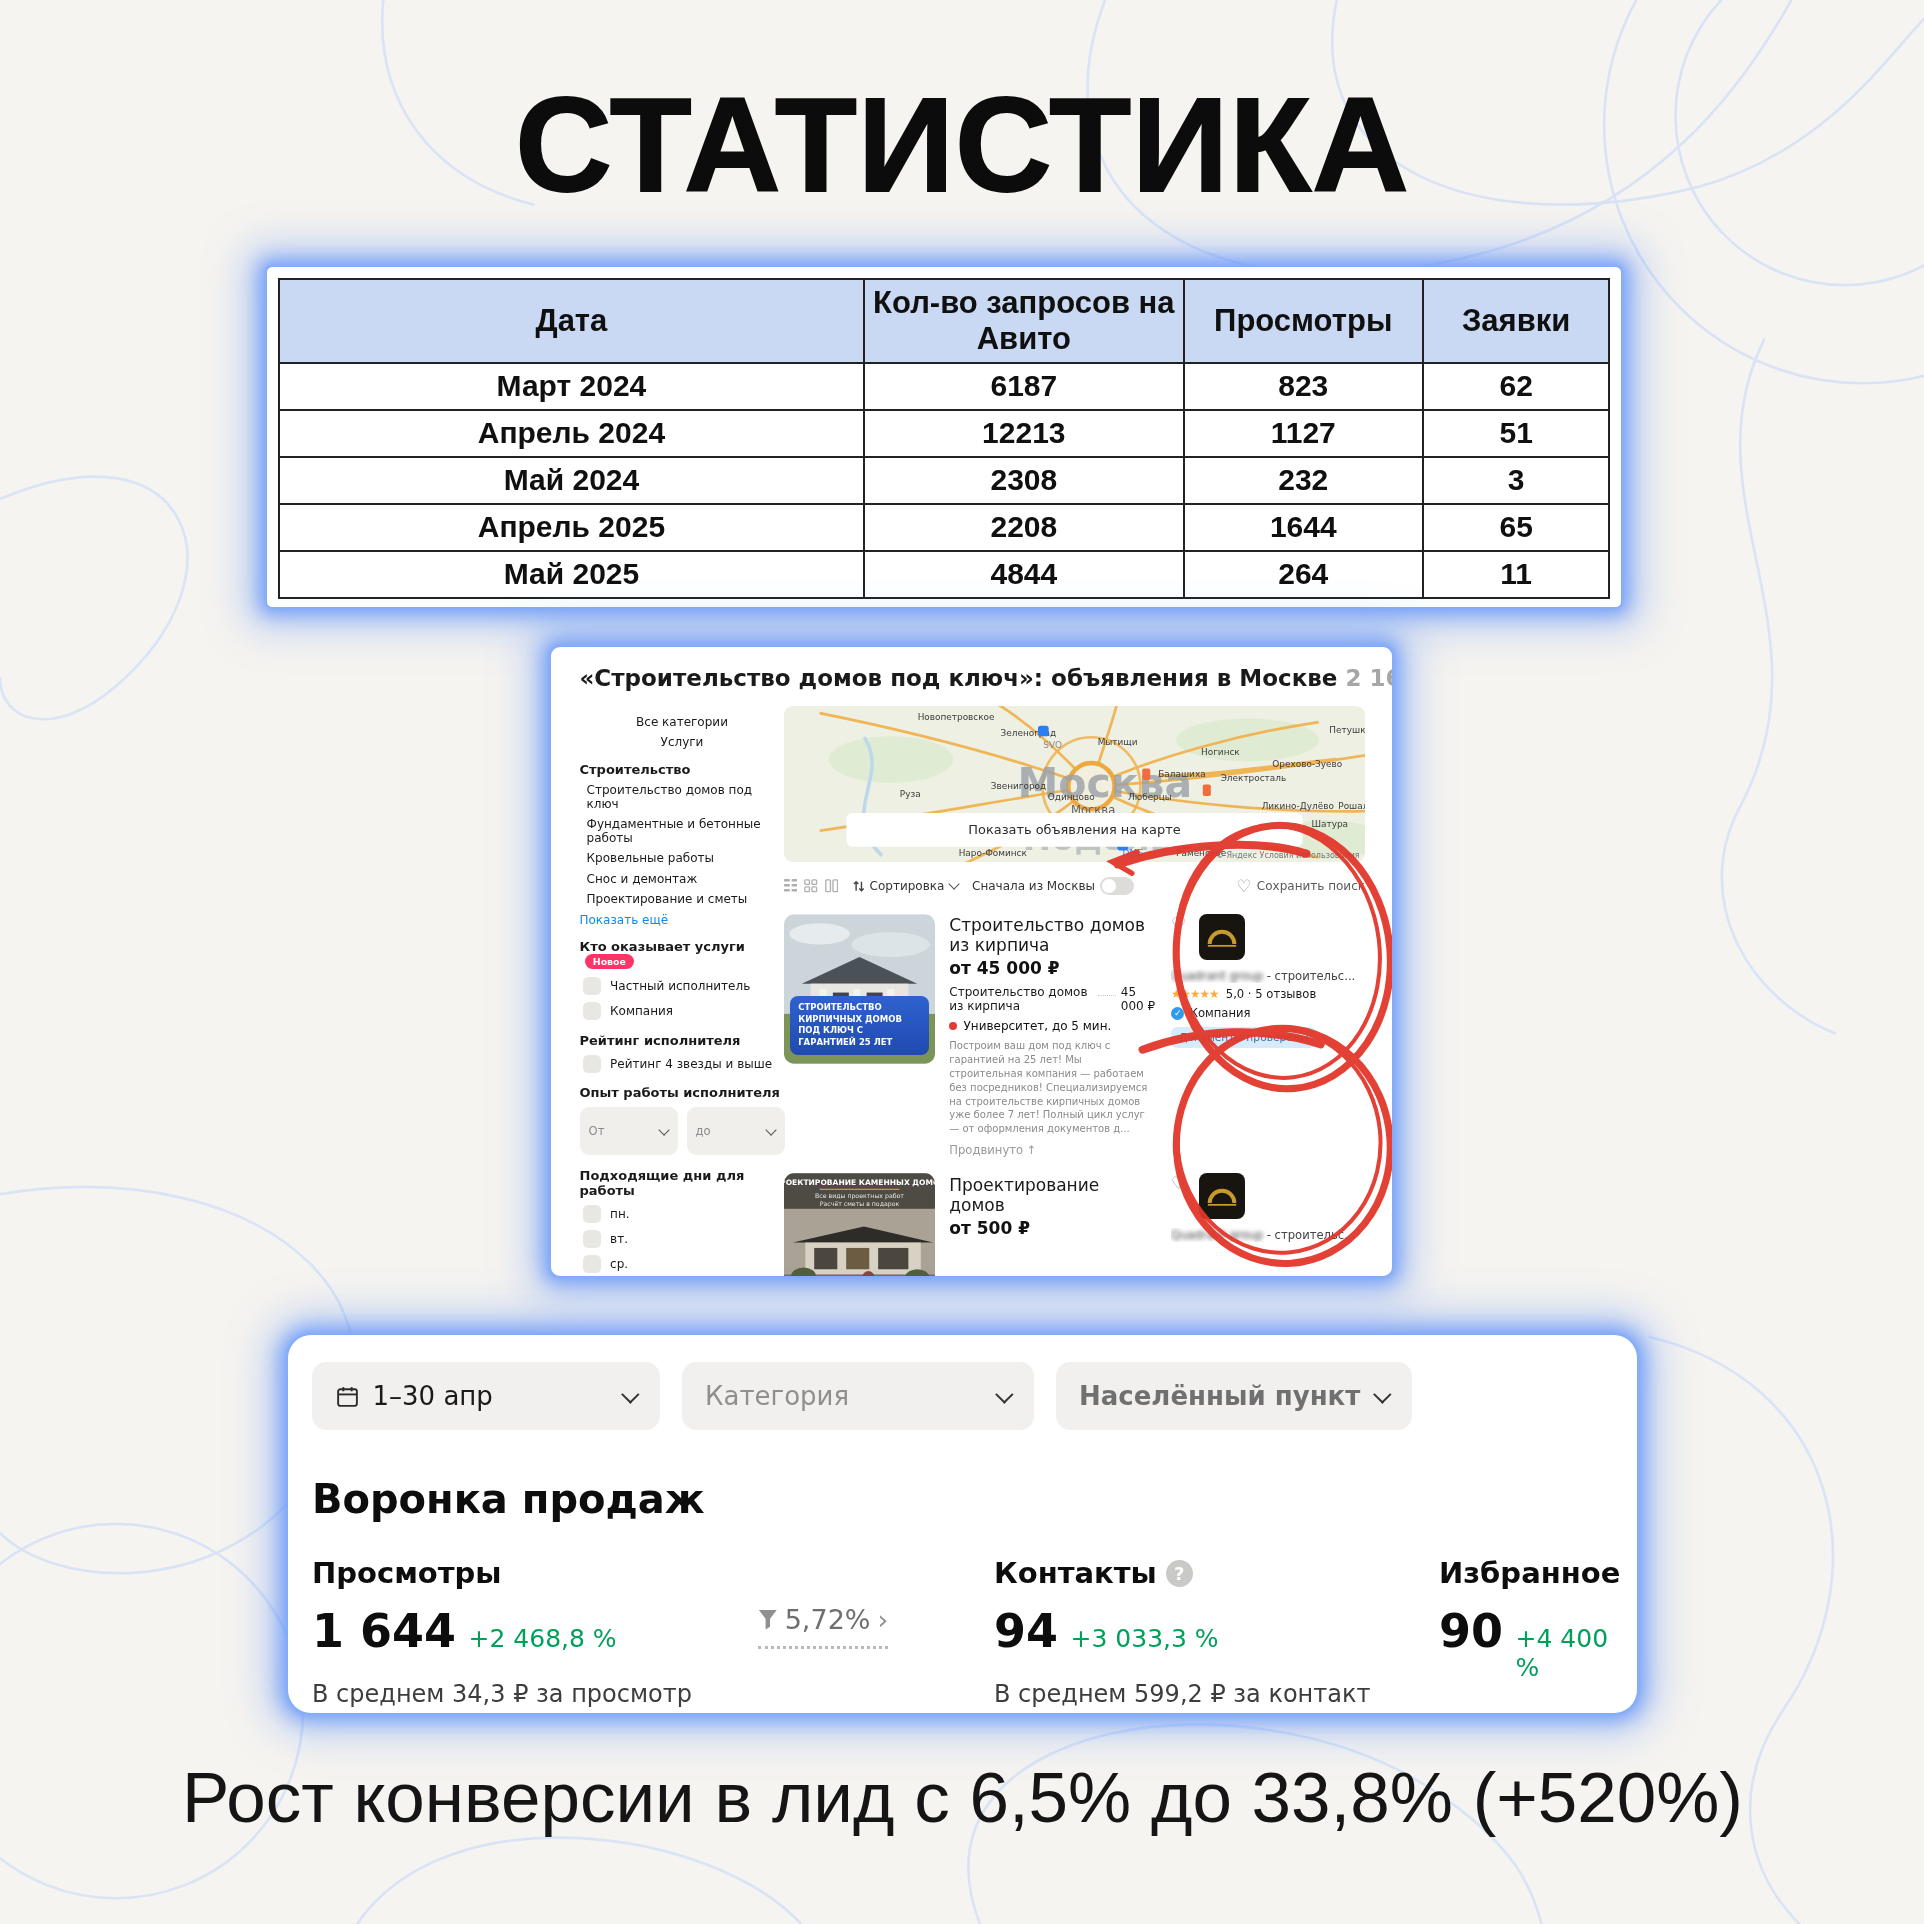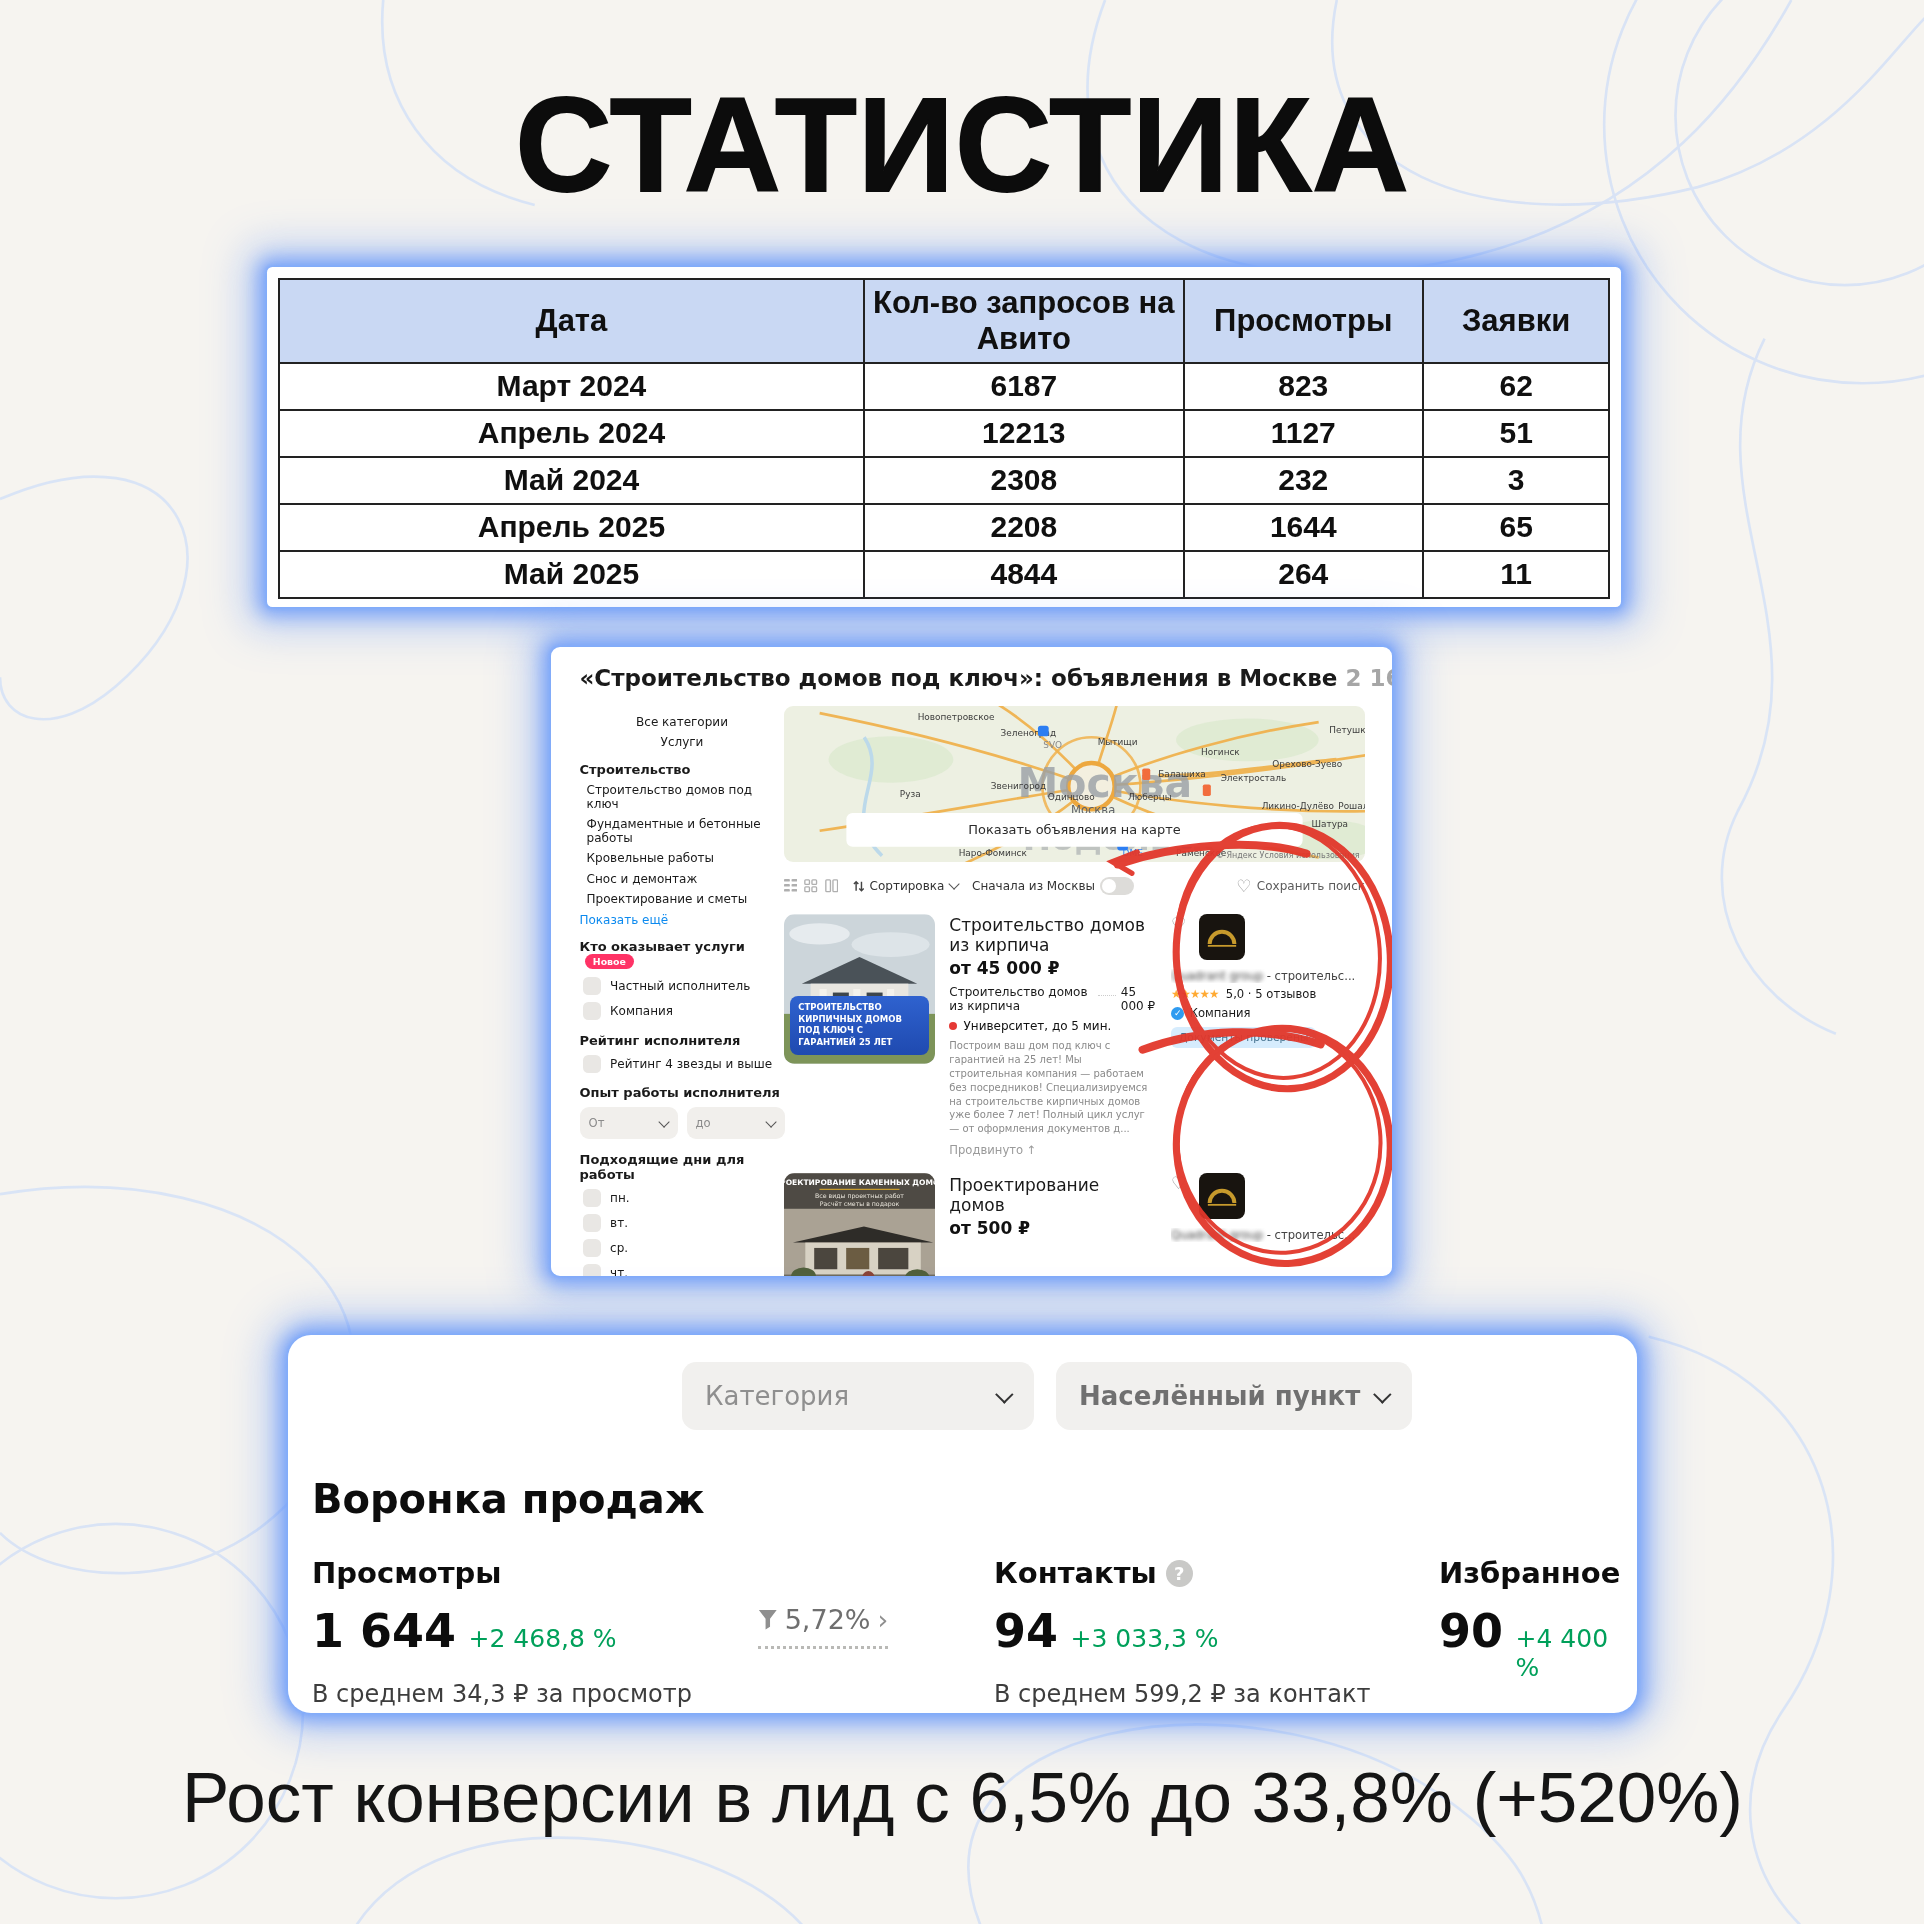--- a/index.html
+++ b/index.html
@@ -31,21 +31,21 @@
   .av-sidebar{position:absolute;left:28.5px;top:62px;width:205px;font-size:12px;color:#1a1a1a;}
   .sb-link{margin:6.2px 0;cursor:pointer;text-align:center;}
   .sb-head{font-weight:bold;font-size:13px;margin:12.5px 0 6.2px;}
   .sb-sub{margin:6.2px 0 6.2px 7.1px;}
   .sb-more{color:#0c8aef;margin:7.1px 0 1.8px;}
   .sb-check{display:flex;align-items:center;gap:9px;margin:7.1px 0 7.1px 3.6px;}
   .box{width:18px;height:18px;border-radius:5.3px;background:#e9e7e4;flex:0 0 auto;}
   .badge-new{display:inline-block;background:#ff3366;color:#fff;font-size:9.4px;font-weight:bold;
     border-radius:9px;padding:1.8px 8px;margin-left:5.3px;vertical-align:1.8px;}
   .dd-row{display:flex;gap:9px;margin:7.1px 0;}
-  .dd{flex:1;height:32px;background:#f1efec;border-radius:9px;display:flex;align-items:center;
+  .dd{flex:1;height:48px;background:#f1efec;border-radius:9px;display:flex;align-items:center;
     justify-content:space-between;padding:0 9px;color:#8b8b8b;font-size:11.6px;}
   .chev{width:7.1px;height:7.1px;border-right:1.8px solid #555;border-bottom:1.8px solid #555;
     transform:rotate(45deg);margin-top:-3.6px;flex:0 0 auto;}
   .av-main{position:absolute;left:233px;top:59px;width:581px;}
   .av-map{position:relative;width:581px;height:156px;border-radius:9px;overflow:hidden;}
   .av-toolbar{display:flex;align-items:center;gap:14.3px;margin-top:12.5px;font-size:12px;color:#333;height:23px;}
   .view-icons{display:flex;gap:7.1px;align-items:center;}
   .vicon{width:13.4px;height:13.4px;opacity:.55;}
   .sort{display:flex;align-items:center;gap:5.3px;font-weight:500;}
   .toggle{width:34px;height:18px;border-radius:9px;background:#dddcd9;position:relative;}
@@ -460,20 +460,32 @@
       <path d="M636 244 C 700 222 790 214 848 232" stroke-width="9"></path>
       <path d="M652 254 L 630 241 L 658 230" stroke-width="6"></path>
       <ellipse cx="822" cy="560" rx="120" ry="132" stroke-width="8" transform="rotate(-4 822 560)"></ellipse>
       <ellipse cx="817" cy="554" rx="114" ry="126" stroke-width="4.5" transform="rotate(-6 817 554)"></ellipse>
       <path d="M664 452 C 730 428 802 426 864 446" stroke-width="9"></path>
     </g>
   </svg>
 </div>
 
 <div class="panel glow dash-panel">
+  <div class="pill pill-date">
+    <svg width="25" height="25" viewBox="0 0 24 24">
+      <g fill="none" stroke="#2b2b2b" stroke-width="1.8">
+        <rect x="3" y="5" width="18" height="16" rx="2"></rect>
+        <line x1="3" y1="10" x2="21" y2="10"></line>
+        <line x1="8" y1="3" x2="8" y2="7"></line>
+        <line x1="16" y1="3" x2="16" y2="7"></line>
+      </g>
+    </svg>
+    <span>1–30 апр</span>
+    <span class="chev"></span>
+  </div>
   <div class="pill pill-cat">
     <span>Категория</span>
     <span class="chev"></span>
   </div>
   <div class="pill pill-geo">
     <span>Населённый пункт</span>
     <span class="chev"></span>
   </div>
 
   <div class="dash-title">Воронка продаж</div>

